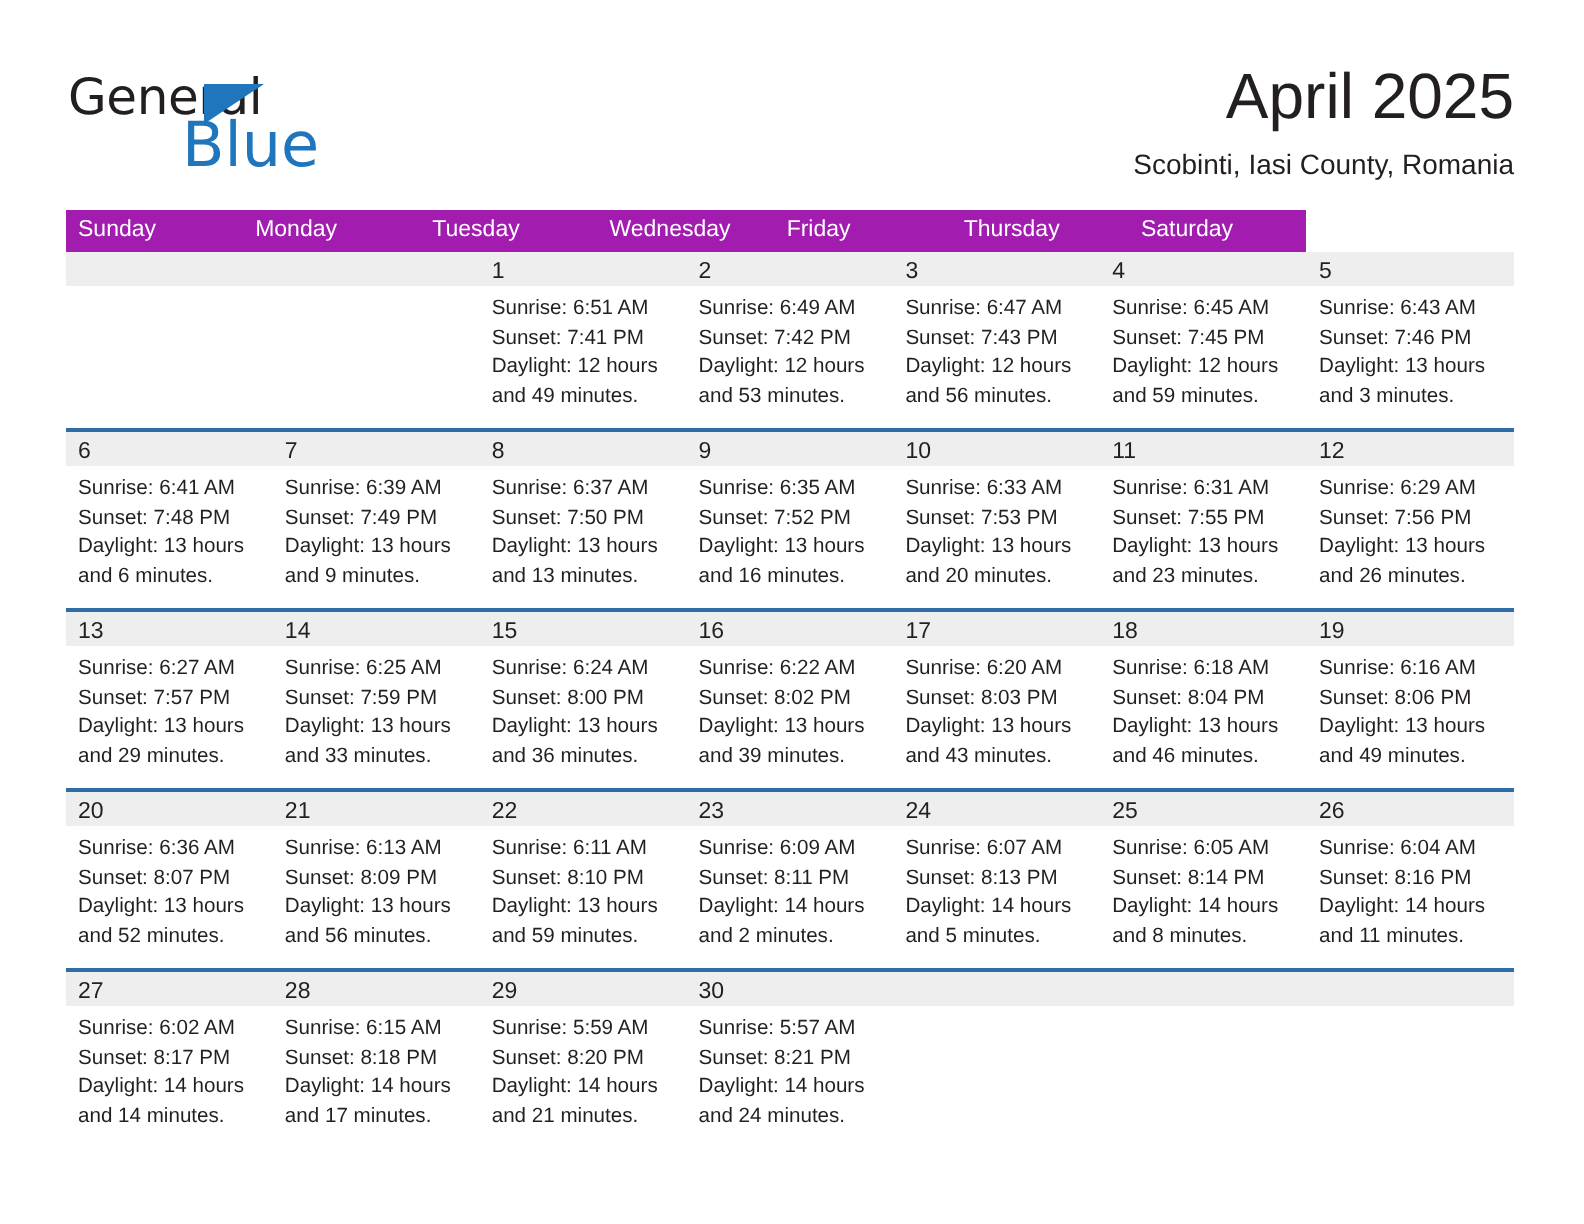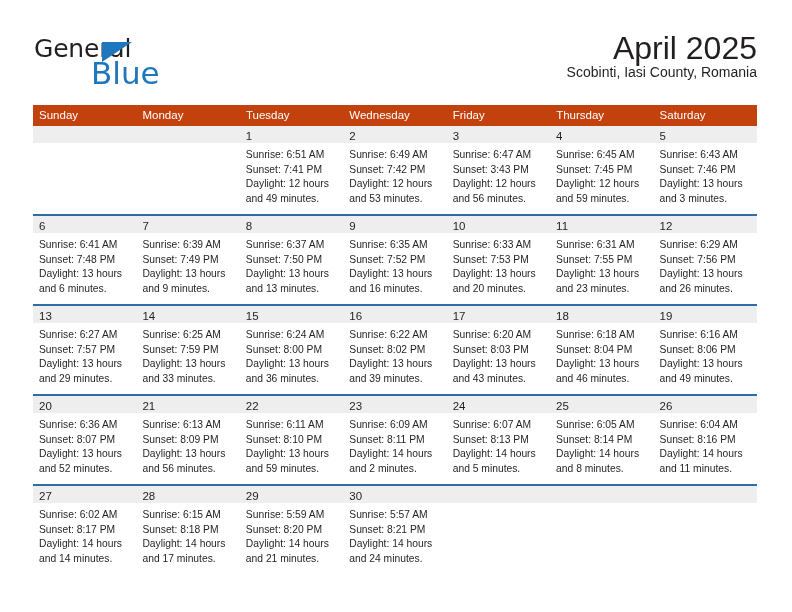--- a/index.html
+++ b/index.html
@@ -71,41 +71,41 @@
     text-align: right;
   }
   .cal-title {
     font-size: 32px;
     font-weight: 400;
     color: #231f20;
     line-height: 32px;
     white-space: nowrap;
   }
   .cal-subtitle {
+    margin-top: 10px;
     font-size: 14px;
     font-weight: 400;
     color: #231f20;
     line-height: 17px;
     white-space: nowrap;
   }
 
   
   .calendar {
     position: absolute;
     left: 33px;
     top: 105px;
     width: 724px;
   }
 
   .weekday-row {
     display: flex;
-    width: 724px;
-    background: #c2410c;
+    width: 620px;
+    background: #a21caf;
     height: 21px;
-    justify-content: flex-end;
   }
   .weekday-cell {
     flex: 1 1 0;
     color: #ffffff;
     font-size: 11.5px;
     line-height: 21px;
     padding-left: 6px;
     box-sizing: border-box;
     overflow: hidden;
     white-space: nowrap;
@@ -210,21 +210,21 @@
             <div class="day-line">Sunrise: 6:49 AM</div>
             <div class="day-line">Sunset: 7:42 PM</div>
             <div class="day-line">Daylight: 12 hours</div>
             <div class="day-line">and 53 minutes.</div>
           </div>
         </div>
         <div class="day-cell">
           <div class="day-number-band"><span class="day-number">3</span></div>
           <div class="day-body">
             <div class="day-line">Sunrise: 6:47 AM</div>
-            <div class="day-line">Sunset: 3:43 PM</div>
+            <div class="day-line">Sunset: 7:43 PM</div>
             <div class="day-line">Daylight: 12 hours</div>
             <div class="day-line">and 56 minutes.</div>
           </div>
         </div>
         <div class="day-cell">
           <div class="day-number-band"><span class="day-number">4</span></div>
           <div class="day-body">
             <div class="day-line">Sunrise: 6:45 AM</div>
             <div class="day-line">Sunset: 7:45 PM</div>
             <div class="day-line">Daylight: 12 hours</div>

